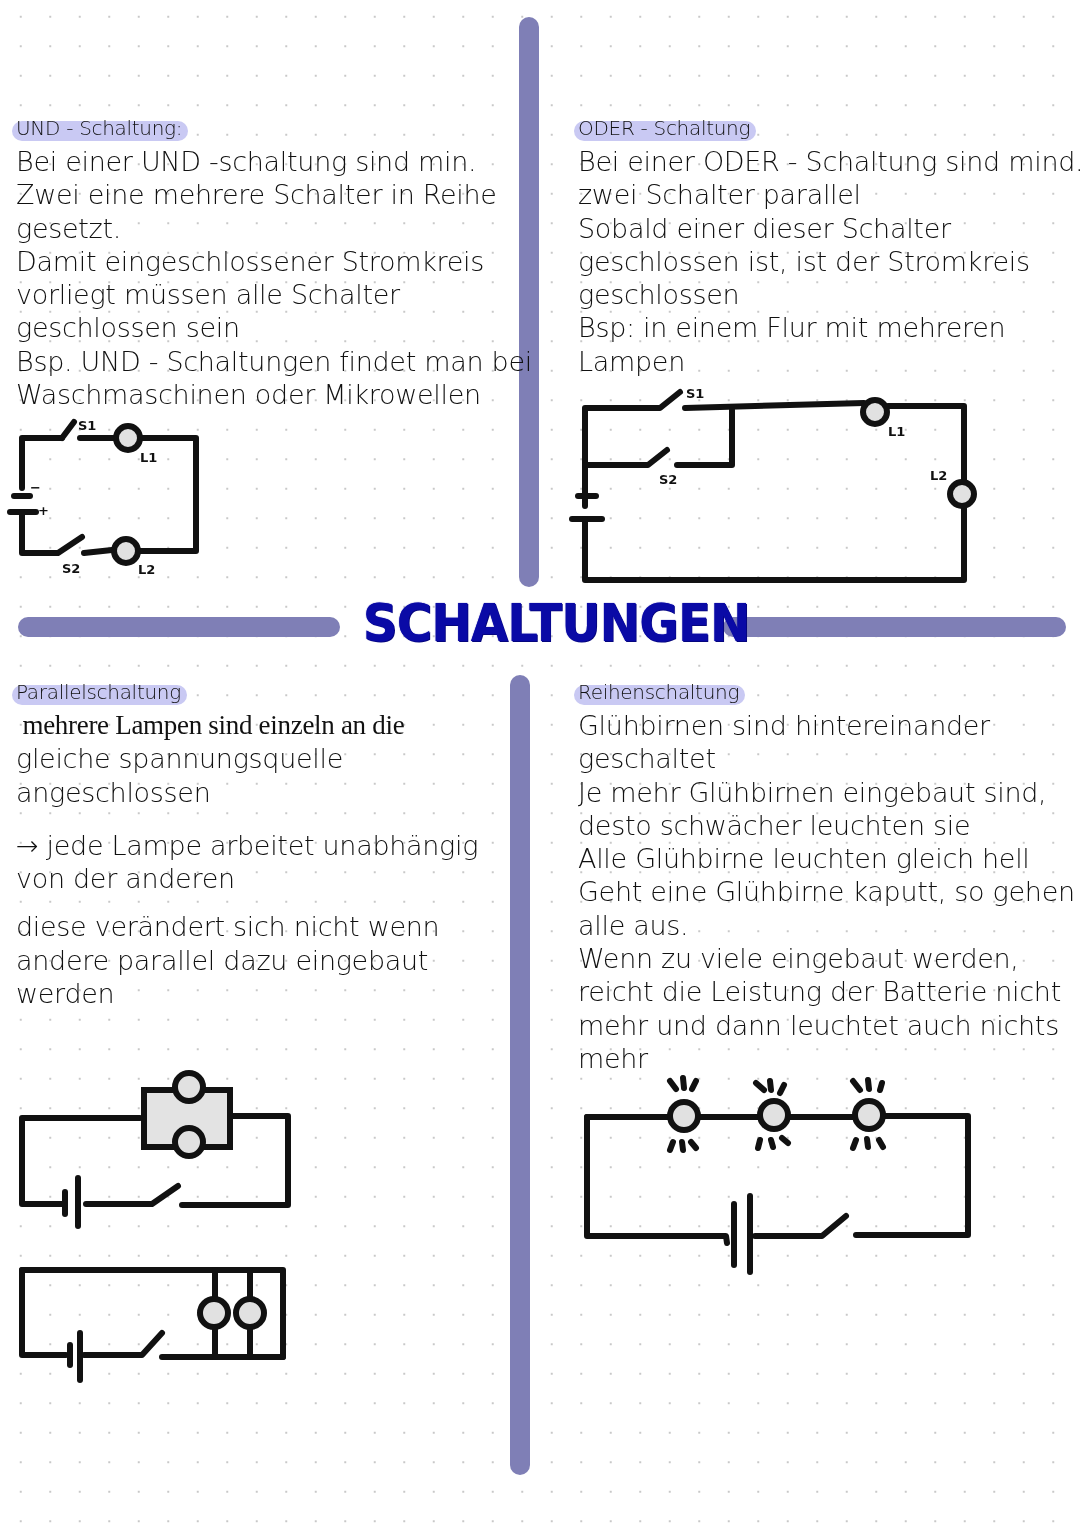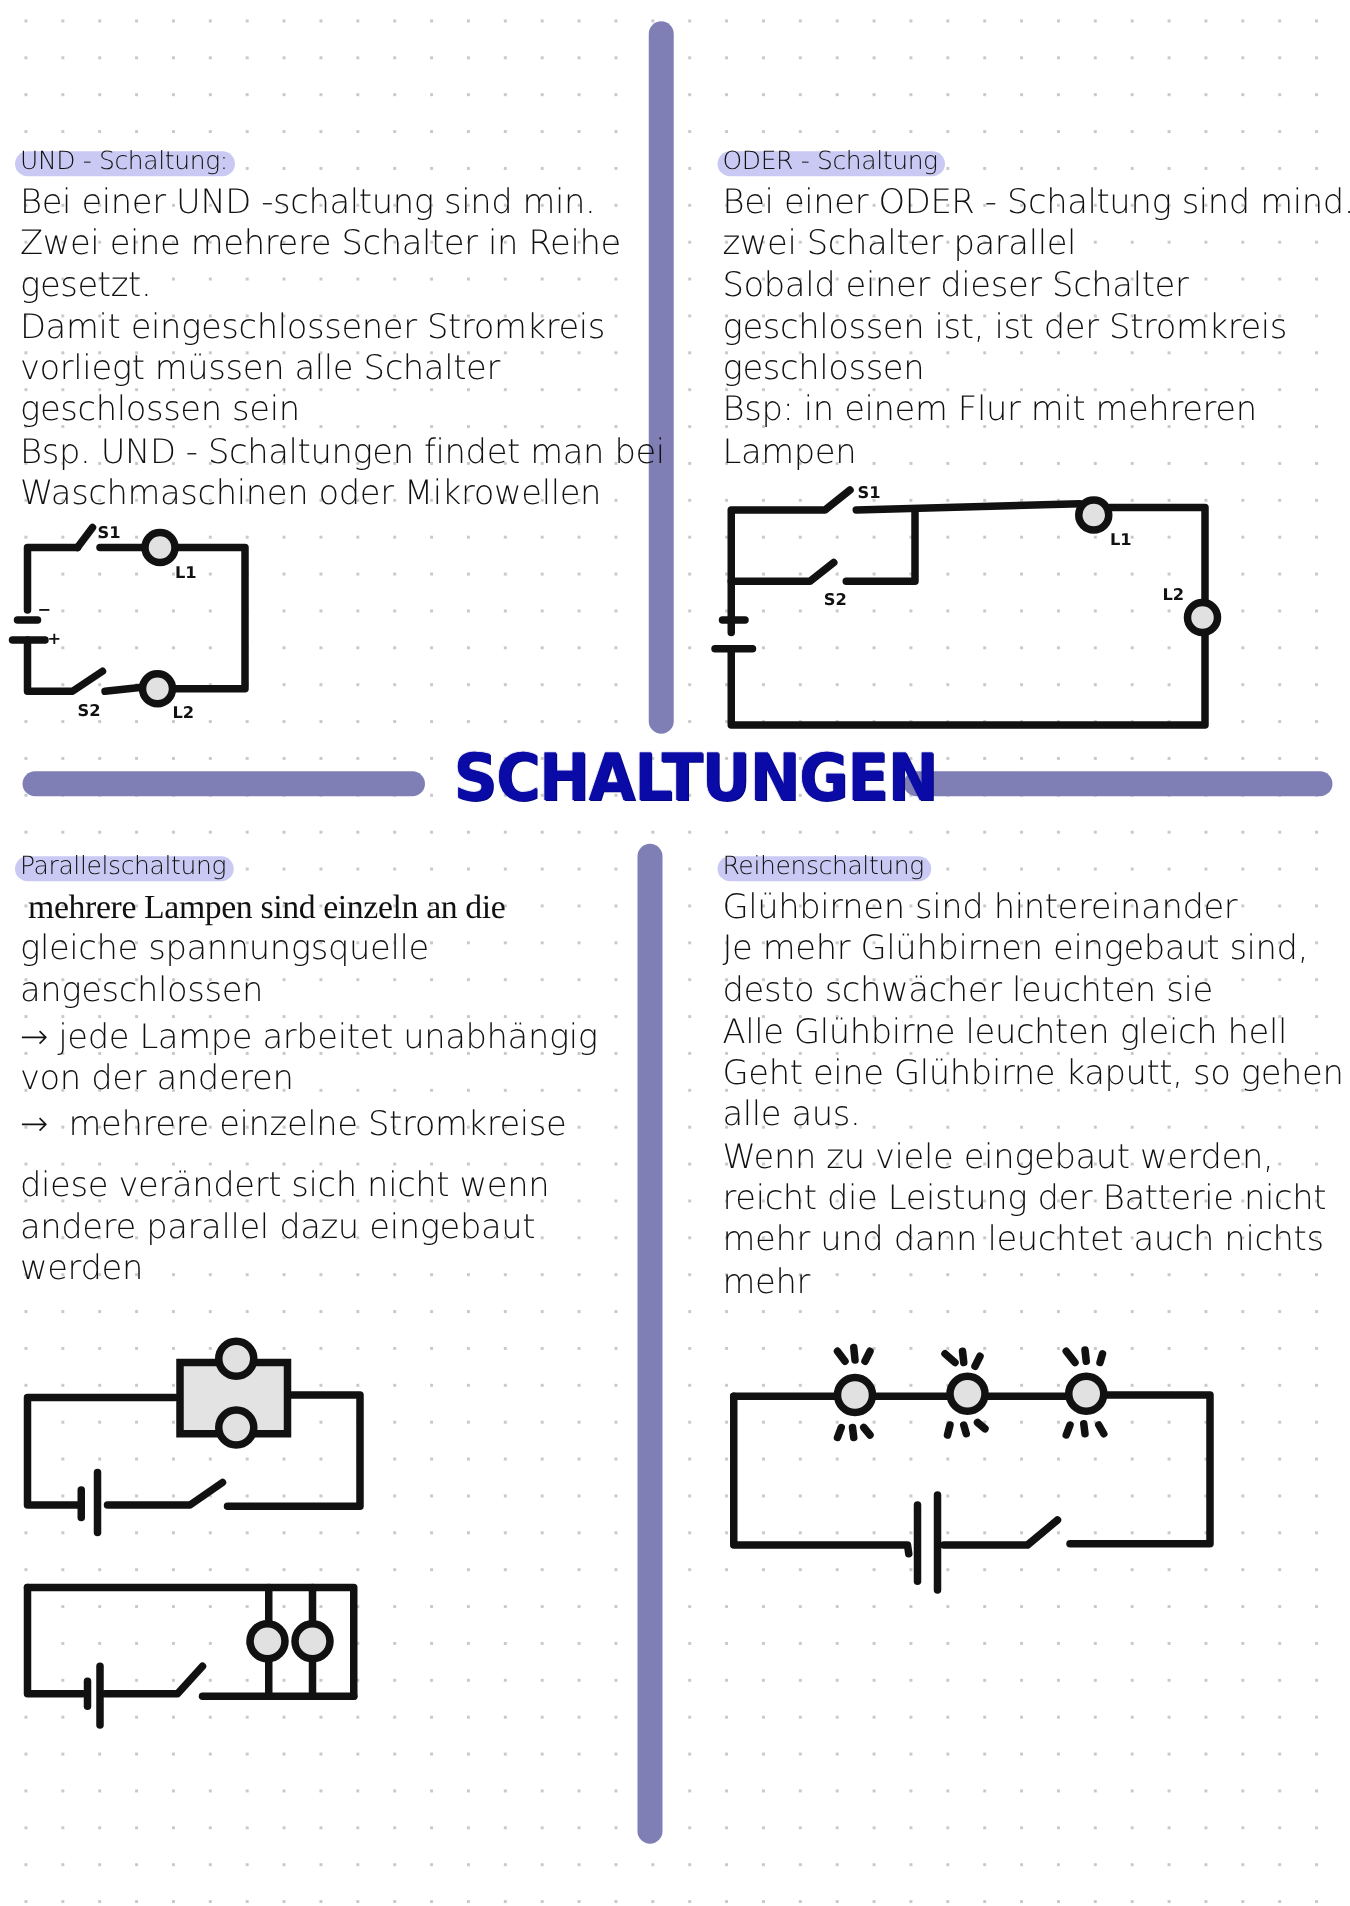--- a/index.html
+++ b/index.html
@@ -105,23 +105,22 @@
   <text class="lbl" x="99" y="114">S2</text>
   <text class="lbl" x="328" y="66" font-size="10">L1</text>
   <text class="lbl" x="370" y="110" font-size="10">L2</text>
 </svg>
 
 <div class="section" style="left:16px; top:676px;">
   <div class="heading">Parallelschaltung</div>
   <div class="line" style="white-space:pre;font-family:Liberation Serif, serif;"> mehrere Lampen sind einzeln an die</div>
   <div class="line">gleiche spannungsquelle</div>
   <div class="line">angeschlossen</div>
-  <div class="line" style="margin-top:4px;">→ jede Lampe arbeitet unabhängig</div>
+  <div class="line" style="margin-top:20px;">→ jede Lampe arbeitet unabhängig</div>
   <div class="line" style="">von der anderen</div>
-  <div class="line" style="margin-top:4px; white-space:pre;">→  mehrere einzelne Stromkreise</div>
   <div class="line" style="margin-top:15px;">diese verändert sich nicht wenn</div>
   <div class="line">andere parallel dazu eingebaut</div>
   <div class="line">werden</div>
 </div>
 
 <svg class="circuit" style="left:0; top:1060px;" width="320" height="340">
   <rect x="144" y="30" width="86" height="57" fill="#e3e3e3" stroke="#111" stroke-width="6"></rect>
   <path class="w" d="M140,58 L22,58 L22,144 L64,144"></path>
   <path class="w" d="M65,132 L65,154"></path>
   <path class="w" d="M78,118 L78,166"></path>
@@ -140,20 +139,21 @@
   <path class="w" d="M162,97 L283,97"></path>
   <path class="w" d="M215,10 L215,97"></path>
   <path class="w" d="M250,10 L250,97"></path>
   <circle class="lamp" cx="214" cy="53" r="14"></circle>
   <circle class="lamp" cx="250" cy="53" r="14"></circle>
 </svg>
 
 <div class="section" style="left:578px; top:676px;">
   <div class="heading">Reihenschaltung</div>
   <div class="line">Glühbirnen sind hintereinander</div>
+  <div class="line">geschaltet</div>
   <div class="line">Je mehr Glühbirnen eingebaut sind,</div>
   <div class="line">desto schwächer leuchten sie</div>
   <div class="line">Alle Glühbirne leuchten gleich hell</div>
   <div class="line">Geht eine Glühbirne kaputt, so gehen</div>
   <div class="line">alle aus.</div>
   <div class="line">Wenn zu viele eingebaut werden,</div>
   <div class="line">reicht die Leistung der Batterie nicht</div>
   <div class="line">mehr und dann leuchtet auch nichts</div>
   <div class="line">mehr</div>
 </div>

